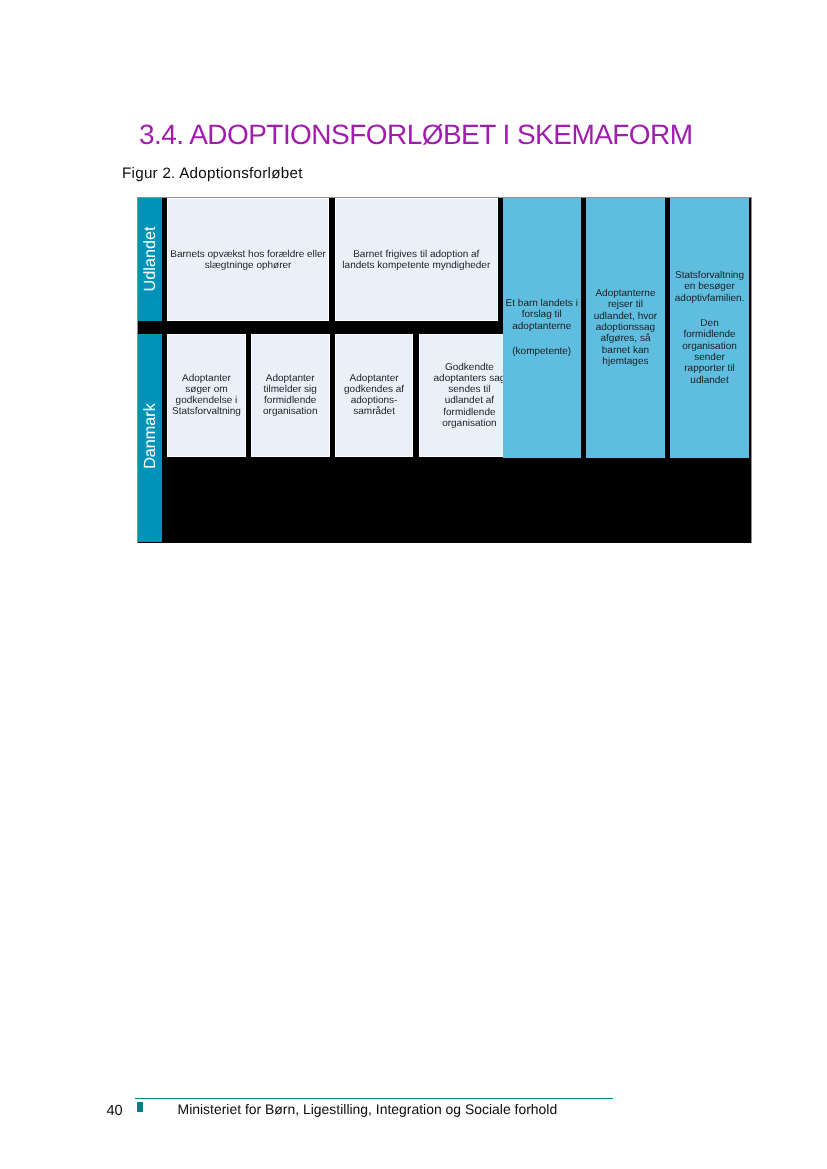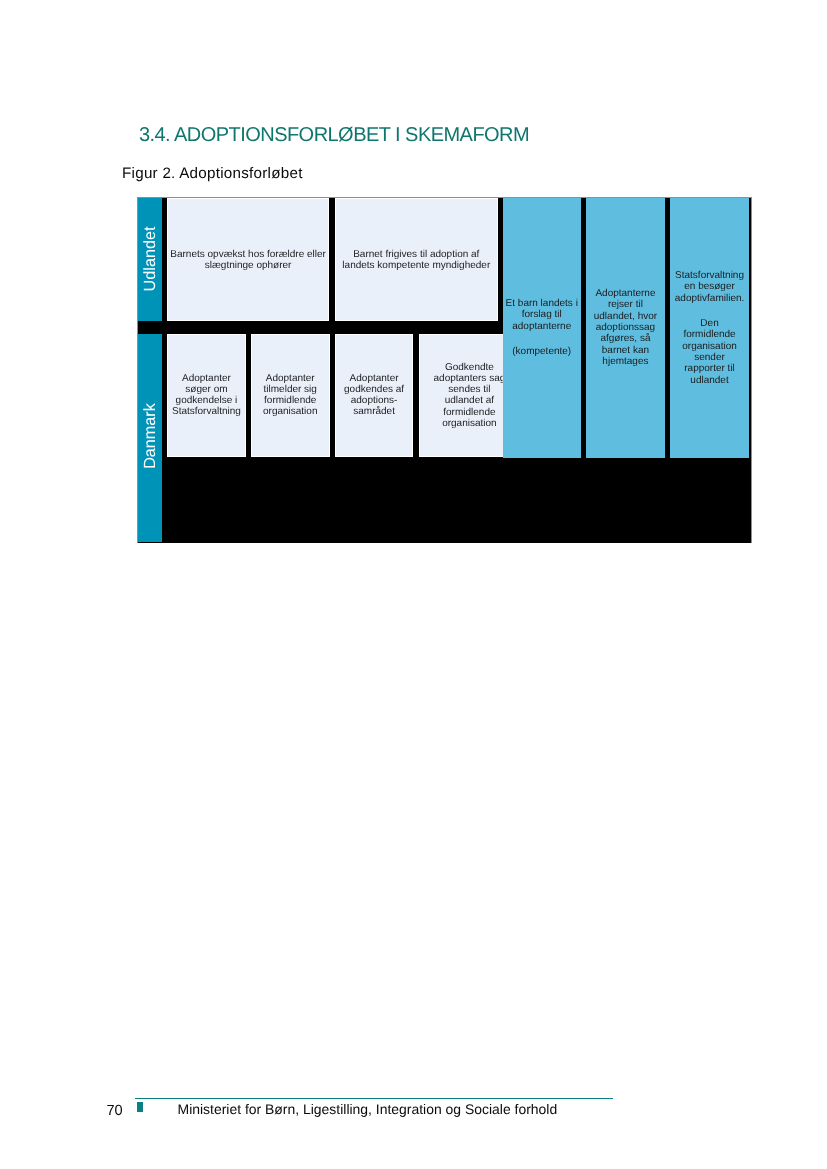--- a/index.html
+++ b/index.html
@@ -1,22 +1,22 @@
 <!DOCTYPE html>
 <html><head>
 <meta charset="utf-8">
 <style>
   html,body{margin:0;padding:0;}
   body{width:827px;height:1169px;background:#ffffff;font-family:"Liberation Sans",sans-serif;
        position:relative;overflow:hidden;
        -webkit-font-smoothing:antialiased;text-rendering:geometricPrecision;}
   .page{position:absolute;left:0;top:0;width:827px;height:1169px;}
 
-  #heading{position:absolute;left:138.9px;top:123.2px;font-size:20px;font-weight:400;line-height:24px;
-           color:#0f766e;letter-spacing:-0.54px;white-space:nowrap;}
+  #heading{position:absolute;left:138.9px;top:123.2px;font-size:28px;font-weight:400;line-height:24px;
+           color:#a21caf;letter-spacing:-0.54px;white-space:nowrap;}
   #caption{position:absolute;left:122px;top:165.8px;font-size:15.2px;font-weight:400;line-height:15px;
            color:#0a0a0a;letter-spacing:0.26px;white-space:nowrap;}
 
   #figure{position:absolute;left:136.9px;top:196.8px;width:615.4px;height:346px;background:#000000;
           box-sizing:border-box;border-top:1.1px solid #8f8f8f;border-left:1px solid #8f8f8f;border-right:1px solid #8f8f8f;}
   #figure > div{position:absolute;}
   .cell{background:#EAF0FA;box-sizing:border-box;border:1.6px solid #ffffff;}
   .bluecol{background:#5FBDE0;}
   .sidecell{background:#0093B8;}
   .sidelabel{position:absolute;left:50%;top:50%;transform:translate(-50%,-50%) rotate(-90deg);
@@ -124,16 +124,16 @@
 organisation
 sender
 rapporter til
 udlandet</span>
         </span>
       </div>
   </div>
 
   <div id="footrule"></div>
   <div id="footsquare"></div>
-  <div id="pagenum">70</div>
+  <div id="pagenum">40</div>
   <div id="foottext">Ministeriet for Børn, Ligestilling, Integration og Sociale forhold</div>
 
 </div>
 
 </body></html>

